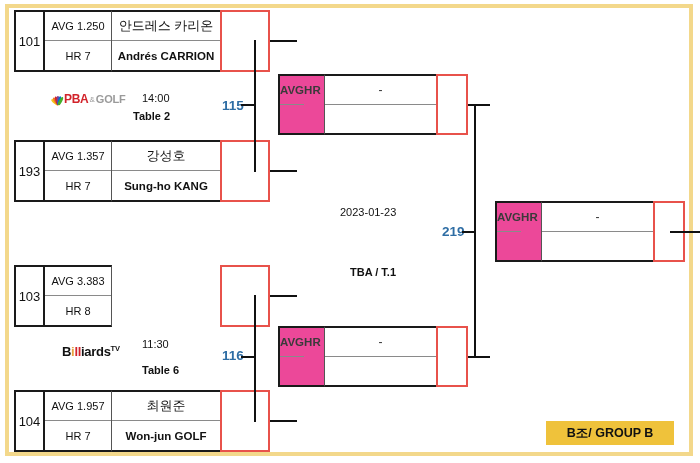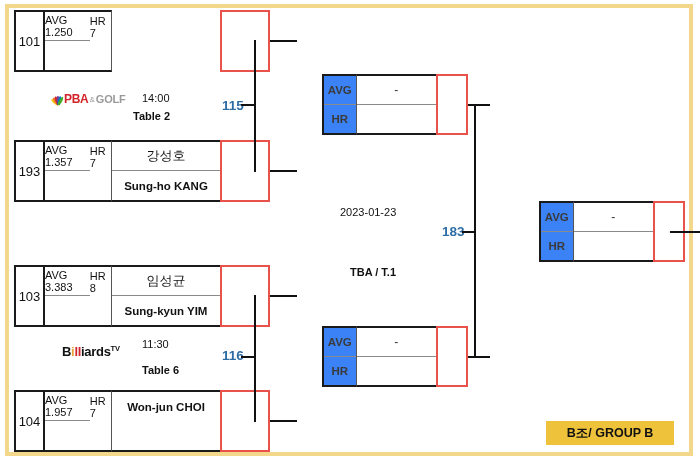--- a/index.html
+++ b/index.html
@@ -21,21 +21,21 @@
 
   
   .pbox{position:absolute;box-sizing:border-box;display:flex;}
   .pbox .seed{
     width:29px;border:2px solid #1a1a1a;border-right:none;
     display:flex;align-items:center;justify-content:center;
     font-size:13px;color:#111;box-sizing:border-box;background:#fff;
   }
   .pbox .stats{
     width:69px;border:2px solid #1a1a1a;border-right:1px solid #555;
-    box-sizing:border-box;background:#fff;display:flex;flex-direction:row;
+    box-sizing:border-box;background:#fff;display:flex;flex-direction:column;
   }
   .pbox .names{
     width:110px;border:2px solid #1a1a1a;border-left:none;
     box-sizing:border-box;background:#fff;display:flex;flex-direction:column;
   }
   .cellT,.cellB{height:50%;display:flex;align-items:center;justify-content:center;box-sizing:border-box;}
   .cellT{border-bottom:1px solid #8a8a8a;}
   .stats .cellT,.stats .cellB{font-size:11px;color:#111;}
   .names .cellT{font-size:13px;color:#111;}
   .names .cellB{font-size:11.5px;color:#111;font-weight:bold;}
@@ -43,21 +43,21 @@
   
   .redbox{
     position:absolute;box-sizing:border-box;
     border:2px solid #E8524B;background:#fff;
   }
 
   
   .rbox{position:absolute;box-sizing:border-box;display:flex;}
   .rbox .lab{
     width:47px;border:2px solid #1a1a1a;border-right:1px solid #555;
-    box-sizing:border-box;display:flex;flex-direction:column;background:#3b82f6;margin-left:44px;
+    box-sizing:border-box;display:flex;flex-direction:row;background:#ec4899;
   }
   .rbox .val{
     width:113px;border:2px solid #1a1a1a;border-left:none;
     box-sizing:border-box;display:flex;flex-direction:column;background:#fff;
   }
   .rbox .lab .cellT,.rbox .lab .cellB{font-size:11.5px;font-weight:bold;color:#3a3a3a;}
   .rbox .val .cellT,.rbox .val .cellB{font-size:12px;color:#333;}
 
   
   .ln{position:absolute;background:#111;}
@@ -99,20 +99,24 @@
 <div id="root">
 
   <div class="frame"></div>
 
   <div class="pbox" style="left:14px;top:10px;width:208px;height:62px;">
     <div class="seed">101</div>
     <div class="stats">
       <div class="cellT">AVG 1.250</div>
       <div class="cellB">HR 7</div>
     </div>
+    <div class="names">
+      <div class="cellT">안드레스 카리온</div>
+      <div class="cellB">Andrés CARRION</div>
+    </div>
   </div>
   <div class="redbox" style="left:220px;top:10px;width:50px;height:62px;"></div>
 
   <div class="pbox" style="left:14px;top:140px;width:208px;height:62px;">
     <div class="seed">193</div>
     <div class="stats">
       <div class="cellT">AVG 1.357</div>
       <div class="cellB">HR 7</div>
     </div>
     <div class="names">
@@ -121,35 +125,32 @@
     </div>
   </div>
   <div class="redbox" style="left:220px;top:140px;width:50px;height:62px;"></div>
 
   <div class="pbox" style="left:14px;top:265px;width:208px;height:62px;">
     <div class="seed">103</div>
     <div class="stats">
       <div class="cellT">AVG 3.383</div>
       <div class="cellB">HR 8</div>
     </div>
-    <div class="names">
-      <div class="cellT">임성균</div>
-      <div class="cellB">Sung-kyun YIM</div>
-    </div>
   </div>
   <div class="redbox" style="left:220px;top:265px;width:50px;height:62px;"></div>
 
   <div class="pbox" style="left:14px;top:390px;width:208px;height:62px;">
     <div class="seed">104</div>
     <div class="stats">
       <div class="cellT">AVG 1.957</div>
       <div class="cellB">HR 7</div>
     </div>
     <div class="names">
-      <div class="cellB">Won-jun CHOI</div>
+      <div class="cellT">최원준</div>
+      <div class="cellB">Won-jun GOLF</div>
     </div>
   </div>
   <div class="redbox" style="left:220px;top:390px;width:50px;height:62px;"></div>
 
   <div class="logo" style="left:50px;top:92px;">
     <span class="pba-peacock">
       <i style="background:#F5C518;transform:rotate(-52deg);"></i>
       <i style="background:#EF7D22;transform:rotate(-36deg);"></i>
       <i style="background:#D2232A;transform:rotate(-20deg);"></i>
       <i style="background:#7E3F98;transform:rotate(-4deg);"></i>
@@ -206,21 +207,21 @@
       <div class="cellT">-</div>
       <div class="cellB"></div>
     </div>
   </div>
   <div class="redbox" style="left:436px;top:326px;width:32px;height:61px;"></div>
 
   <div class="minfo" style="left:340px;top:206px;width:120px;height:45px;">
     <span class="time" style="left:0;top:0;">2023-01-23</span>
     <span class="table" style="left:10px;top:28px;margin-top:32px;">TBA / T.1</span>
   </div>
-  <div class="mnum" style="left:442px;top:224px;">183</div>
+  <div class="mnum" style="left:442px;top:224px;">219</div>
 
   <div class="ln lnh" style="left:468px;top:104px;width:22px;"></div>
   <div class="ln lnh" style="left:468px;top:356px;width:22px;"></div>
   <div class="ln lnv" style="left:474px;top:104px;height:254px;"></div>
   <div class="ln lnh" style="left:462px;top:231px;width:14px;"></div>
 
   <div class="rbox" style="left:495px;top:201px;width:160px;height:61px;">
     <div class="lab">
       <div class="cellT">AVG</div>
       <div class="cellB">HR</div>

